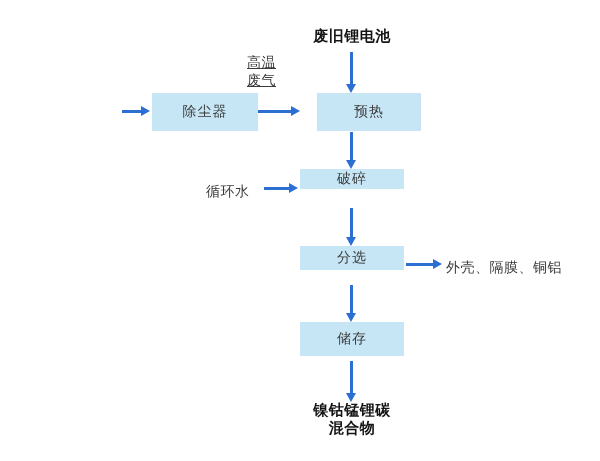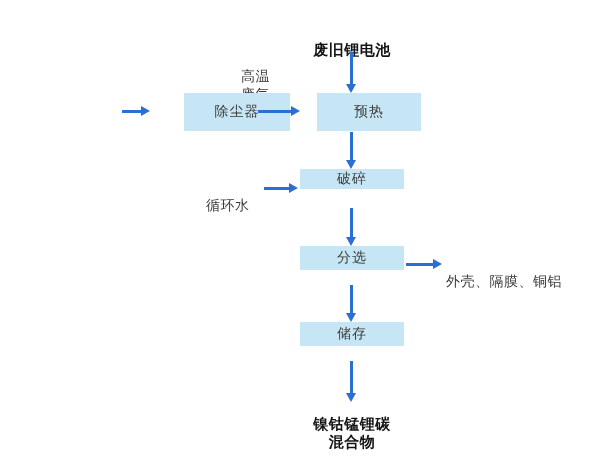--- a/index.html
+++ b/index.html
@@ -19,21 +19,20 @@
     background:var(--box-fill);
     font-size:14px;color:var(--text);
     letter-spacing:1px;
   }
   .lbl{
     position:absolute;
     font-size:14px;color:var(--text);
     white-space:pre-line;
     line-height:18px;
     letter-spacing:0.5px;
-    margin-top:14px;
   }
   .lbl.bold{
     font-weight:bold;color:var(--bold-text);font-size:15px;
   }
   .center{text-align:center;}
 
   
   .av{position:absolute;width:3px;background:var(--arrow);}
   .av::after{
     content:"";position:absolute;left:-4px;bottom:-9px;width:0;height:0;
@@ -48,40 +47,40 @@
     border-left:9px solid var(--arrow);
   }
 </style>
 </head>
 <body>
 
 <div id="stage">
 
   <div class="lbl bold center" style="left:272px;top:27px;width:160px;">废旧锂电池</div>
 
-  <div class="lbl" style="left:241px;top:53px;">高温
+  <div class="lbl" style="left:247px;top:53px;text-decoration:underline;">高温
 废气</div>
 
 
   <div class="lbl" style="left:206px;top:182px;">循环水</div>
 
   <div class="lbl bold center" style="left:272px;top:401px;width:160px;">镍钴锰锂碳
 混合物</div>
 
   <div class="lbl" style="left:446px;top:258px;">外壳、隔膜、铜铝</div>
 
-  <div class="box" style="left:152px;top:93px;width:106px;height:38px;margin-left:32px;">除尘器</div>
+  <div class="box" style="left:152px;top:93px;width:106px;height:38px;">除尘器</div>
 
   <div class="box" style="left:317px;top:93px;width:104px;height:38px;">预热</div>
 
   <div class="box" style="left:300px;top:169px;width:104px;height:20px;">破碎</div>
 
   <div class="box" style="left:300px;top:246px;width:104px;height:24px;">分选</div>
 
-  <div class="box" style="left:300px;top:322px;width:104px;height:24px;">储存</div>
+  <div class="box" style="left:300px;top:322px;width:104px;height:34px;">储存</div>
 
   <div class="av" style="left:350px;top:52px;height:32px;"></div>
 
   <div class="ah" style="left:122px;top:110px;width:19px;"></div>
 
   <div class="ah" style="left:258px;top:110px;width:33px;"></div>
 
   <div class="av" style="left:350px;top:132px;height:28px;"></div>
 
   <div class="ah" style="left:264px;top:187px;width:25px;"></div>

